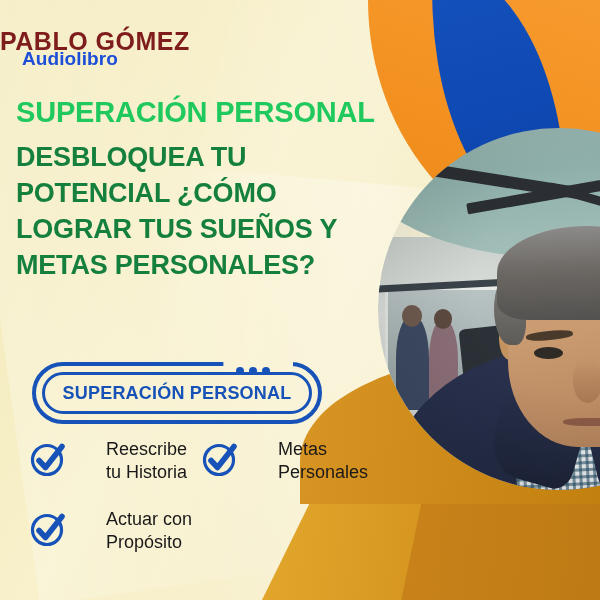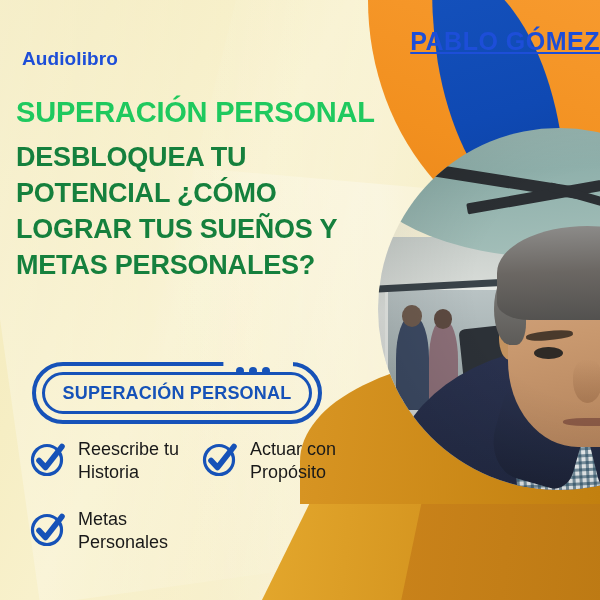--- a/index.html
+++ b/index.html
@@ -239,26 +239,25 @@
   .ph-shade {
     position: absolute; inset: 0;
     background: radial-gradient(ellipse at 62% 44%, rgba(0,0,0,0) 40%, rgba(0,0,0,0.16) 100%);
   }
 
   
   .author {
     position: absolute;
     left: 0; right: 0;
     top: 27px;
-    text-align: right;
+    text-align: left;
     font-size: 25px;
     font-weight: 700;
     letter-spacing: 0.5px;
-    color: #1d4ed8;
-    text-decoration: underline;
+    color: #7f1d1d;
   }
   .audiolibro {
     position: absolute;
     left: 22px;
     top: 48px;
     font-size: 19px;
     font-weight: 700;
     color: #1d4ed8;
     letter-spacing: 0.1px;
   }
@@ -354,20 +353,21 @@
     height: 42px;
     margin-top: 1px;
   }
   .feature-label {
     font-size: 18px;
     line-height: 1.28;
     color: #191919;
     font-weight: 400;
     padding-top: 2px;
     max-width: 120px;
+    margin-left: 28px;
   }
 </style>
 </head>
 <body>
 
 <div id="poster">
 
   <div class="bg-base"></div>
   <div class="bg-sheen-a"></div>
   <div class="bg-sheen-b"></div>
@@ -448,28 +448,28 @@
     </div>
 
 
     <div class="feature">
       <span class="check-icon">
         <svg viewBox="0 0 42 42" width="42" height="42" aria-hidden="true">
           <circle cx="19" cy="23" r="14.5" fill="none" stroke="#1652b8" stroke-width="3.2"></circle>
           <path d="M11 23.5 L17.5 30.5 L34 9.5" fill="none" stroke="#1652b8" stroke-width="5.6" stroke-linecap="round" stroke-linejoin="round"></path>
         </svg>
       </span>
-      <span class="feature-label">Actuar con Propósito</span>
+      <span class="feature-label">Metas Personales</span>
     </div>
 
     <div class="feature">
       <span class="check-icon">
         <svg viewBox="0 0 42 42" width="42" height="42" aria-hidden="true">
           <circle cx="19" cy="23" r="14.5" fill="none" stroke="#1652b8" stroke-width="3.2"></circle>
           <path d="M11 23.5 L17.5 30.5 L34 9.5" fill="none" stroke="#1652b8" stroke-width="5.6" stroke-linecap="round" stroke-linejoin="round"></path>
         </svg>
       </span>
-      <span class="feature-label">Metas Personales</span>
+      <span class="feature-label">Actuar con Propósito</span>
     </div>
 
   </div>
 
 </div>
 
 </body></html>

